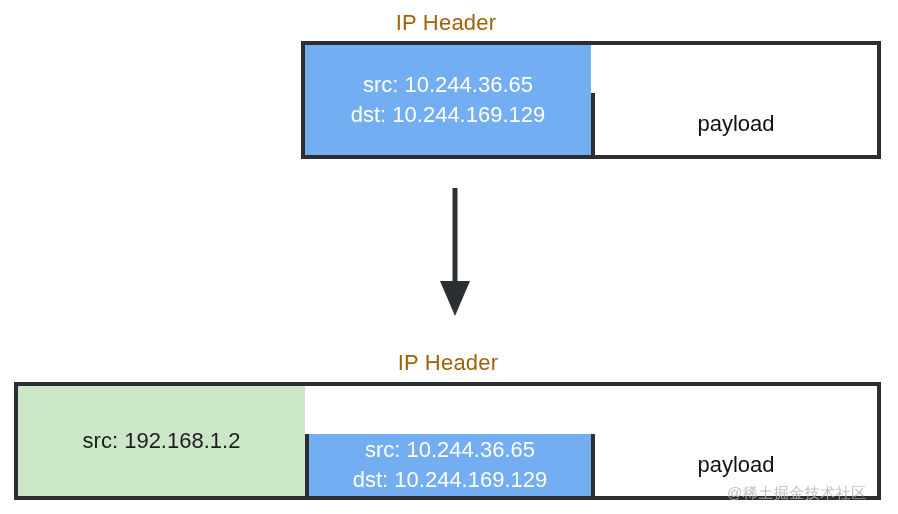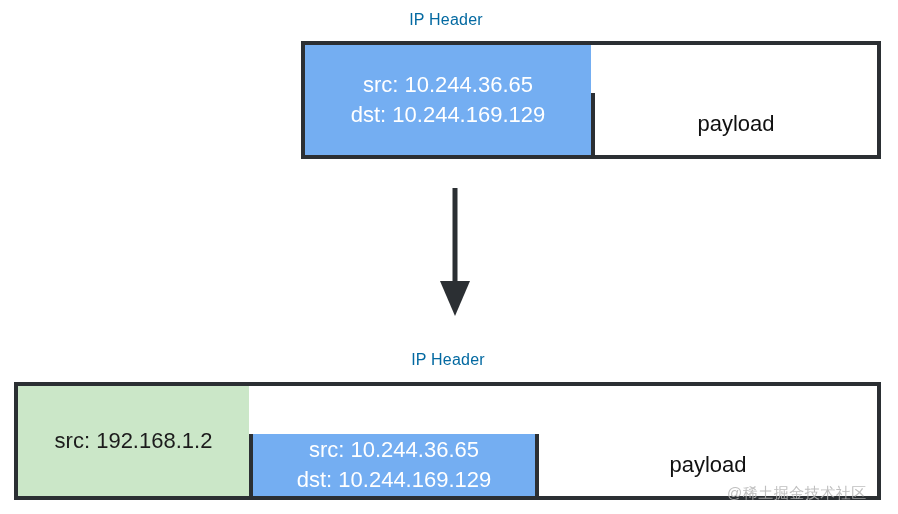--- a/index.html
+++ b/index.html
@@ -16,22 +16,22 @@
   }
 
   .stage {
     position: absolute;
     inset: 0;
   }
 
   
   .caption {
     position: absolute;
-    font-size: 16px;
-    color: #0369a1;
+    font-size: 22px;
+    color: #a16207;
     letter-spacing: 0.2px;
     white-space: nowrap;
     text-align: center;
     line-height: 1;
   }
 
   
   .packet {
     position: absolute;
     display: flex;
@@ -120,21 +120,21 @@
       <line x1="20" y1="0" x2="20" y2="100" stroke="#2b2f33" stroke-width="5"></line>
       <polygon points="20,128 5,93 35,93" fill="#2b2f33"></polygon>
     </svg>
   </div>
 
 
   <div class="caption" style="left:305px; top:352px; width:286px;">IP Header</div>
 
   <div class="packet" style="left:14px; top:382px; width:867px; height:118px;">
 
-    <div class="seg green" style="width:231px;">
+    <div class="seg green" style="width:287px;">
       <div class="addr">src: 192.168.1.2</div>
     </div>
 
     <div class="seg blue" style="width:286px;">
       <div class="addr">src: 10.244.36.65</div>
       <div class="addr">dst: 10.244.169.129</div>
     </div>
 
     <div class="seg plain" style="flex:1;">
       <div class="payload-text">payload</div>

